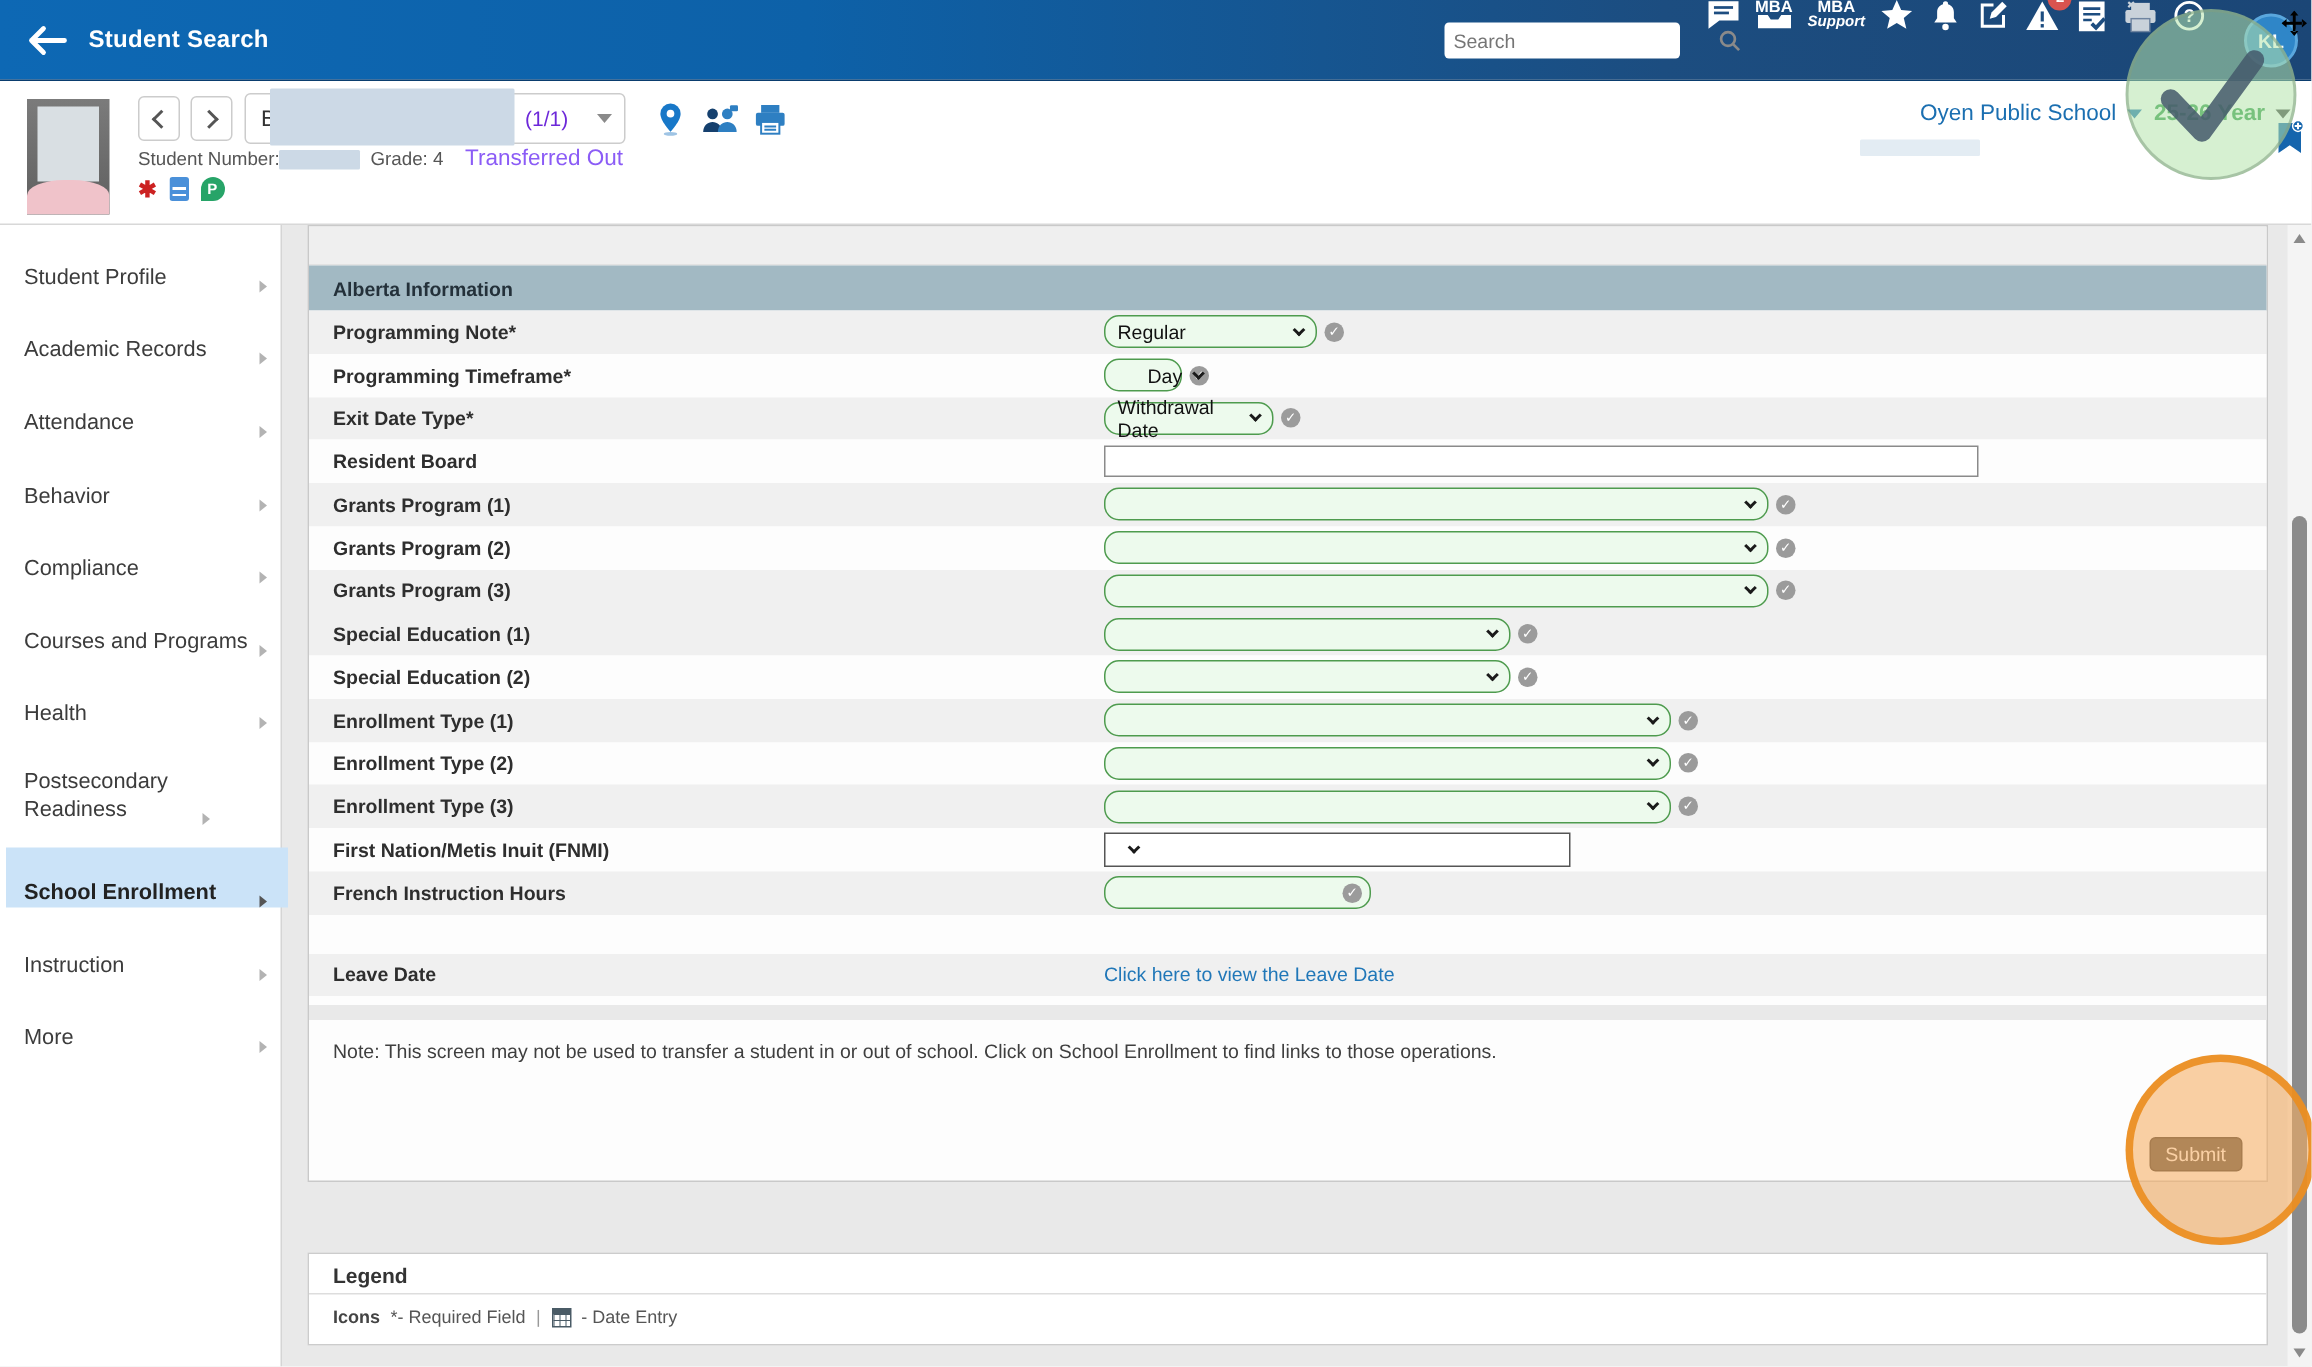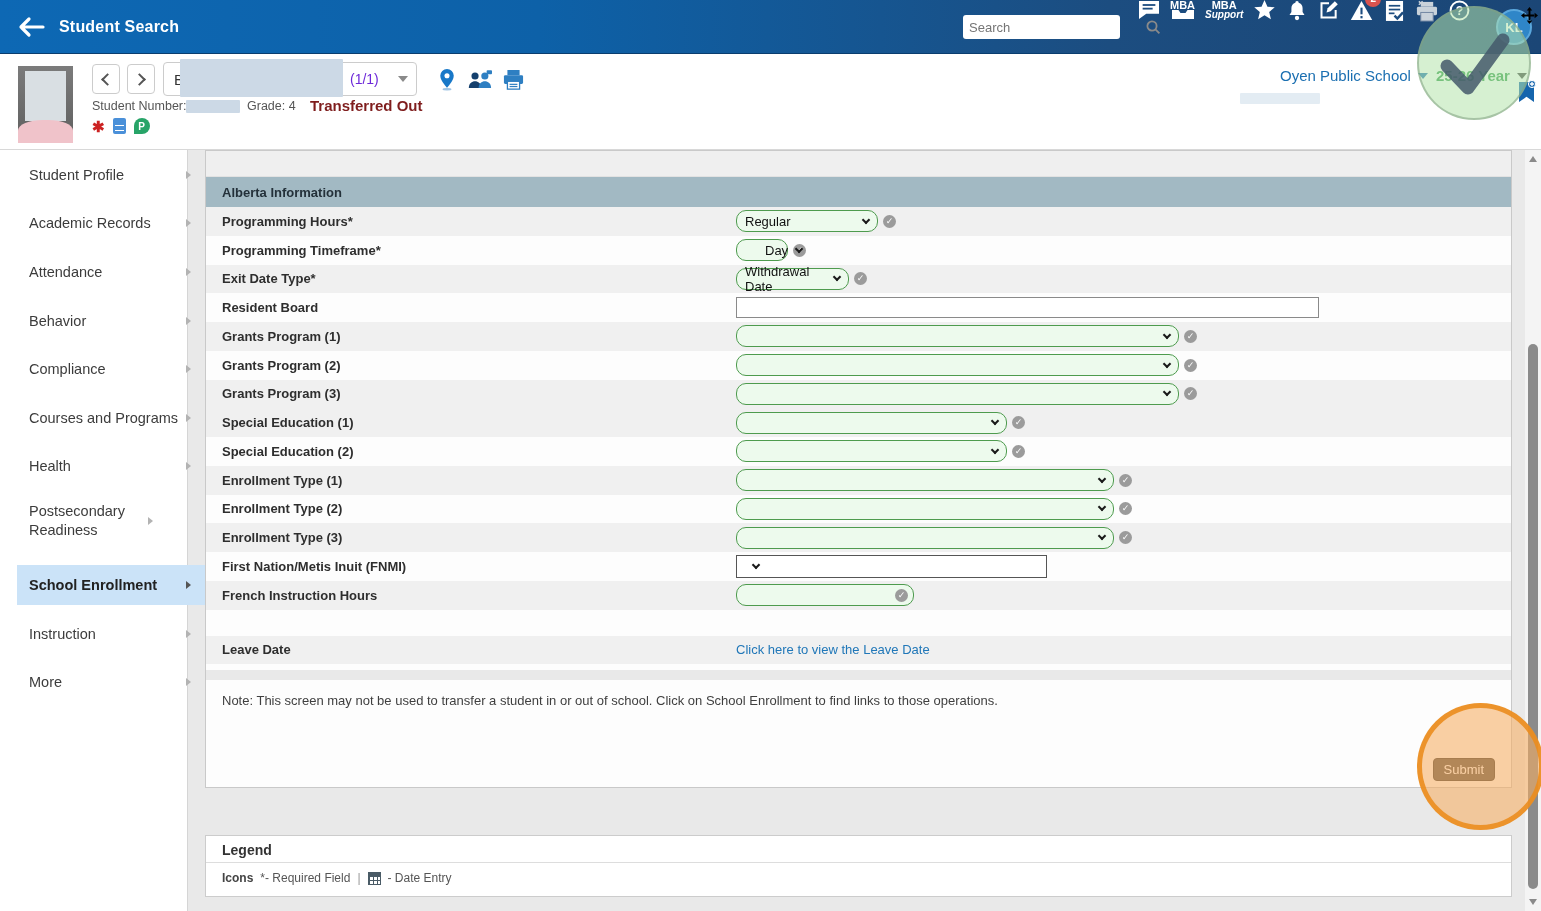--- a/index.html
+++ b/index.html
@@ -67,36 +67,36 @@
     display:flex; align-items:center; font-size:15px; color:#333; padding:0 10px;
   }
   .redaction { background:#ccd9e6; position:absolute; border-radius:1px; }
   .pager { position:absolute; left:350px; top:17px; font-size:14px; color:#6d28d9; }
   .caret-sm { display:inline-block; width:0; height:0; border-left:5px solid transparent;
     border-right:5px solid transparent; border-top:6px solid #8a8a8a; }
   .hdr-icons { position:absolute; left:438px; top:14px; display:flex; gap:11px; align-items:center; }
   .hdr-icons > span { cursor:pointer; }
   .stu-meta { position:absolute; left:92px; top:45px; font-size:12.5px; color:#555; }
   .stu-meta .grade { position:absolute; left:155px; top:0; white-space:nowrap; }
-  .stu-status { position:absolute; left:218px; top:-2px; font-size:15px; color:#7f1d1d; white-space:nowrap;font-weight:bold; }
+  .stu-status { position:absolute; left:218px; top:-2px; font-size:15px; color:#8b5cf6; white-space:nowrap; }
   .alert-icons { position:absolute; left:92px; top:64px; display:flex; gap:8px; align-items:center; }
   .medical { color:#cc2222; font-size:15px; font-weight:bold; line-height:15px; }
   .doc-chip { width:13px; height:16px; background:#4a90d9; border-radius:2px;
     background-image:repeating-linear-gradient(#4a90d9 0 3px,#fff 3px 4.5px); background-position:0 4px; background-size:9px 100%; background-repeat:no-repeat; background-origin:content-box; padding:0 2px; }
   .p-chip { width:16px; height:16px; background:#27a468; border-radius:50% 50% 50% 0;
     color:#fff; font-size:10px; font-weight:bold; display:flex; align-items:center; justify-content:center; }
   .school-sel { position:absolute; left:1258px; top:13px; color:#1b6fb1; font-size:15px; cursor:pointer; display:flex; align-items:center; gap:7px;margin-left:22px; }
   .school-sel .caret-sm { border-top-color:#1b6fb1; }
   .year-sel { position:absolute; left:1436px; top:13px; color:#2e9945; font-size:15px; font-weight:bold; cursor:pointer; display:flex; align-items:center; gap:7px; }
   .year-sel .caret-sm { border-top-color:#444; }
   .bookmark { position:absolute; left:1518px; top:26px; cursor:pointer; }
   
   .sidebar { position:absolute; left:0; top:150px; width:188px; height:761px; background:#fff;
     border-right:1px solid #d5d5d5; z-index:1; }
-  .side-item { position:absolute; left:17px; width:188px; display:flex; align-items:center;
+  .side-item { position:absolute; left:4px; width:188px; display:flex; align-items:flex-end;
     font-size:14.5px; color:#3c3c3c; padding-left:12px; cursor:pointer; height:40px; }
   .side-item .arrow { position:absolute; right:14px; width:0; height:0;
     border-top:4px solid transparent; border-bottom:4px solid transparent; border-left:5px solid #b3b3b3; }
   .side-item.active { background:#cbe3f8; font-weight:bold; color:#222; }
   .side-item.active .arrow { border-left-color:#555; }
   .side-item .lbl2 { line-height:19px; }
   
   .panel { position:absolute; left:205px; top:150px; width:1307px; height:638px;
     background:#fdfdfd; border:1px solid #c9c9c9; z-index:1; }
   .top-strip { height:26px; background:#efefef; border-bottom:1px solid #e2e2e2; }
@@ -371,21 +371,21 @@
       <span class="lbl2">More</span>
       <span class="arrow"></span>
     </div>
   </div>
 
 <div class="panel">
   <div class="top-strip"></div>
   <div class="section-hdr">Alberta Information</div>
   <div id="form-rows">
       <div class="form-row odd">
-        <span class="row-label">Programming Hours*</span>
+        <span class="row-label">Programming Note*</span>
         <div class="row-ctrl">
           <div class="sel-green" style="width: 142px;">
             <span class="val">Regular</span>
             <span class="caret-v"></span>
           </div>
           <span class="check-badge"></span>
         </div>
       </div>
       <div class="form-row even">
         <span class="row-label">Programming Timeframe*</span>

